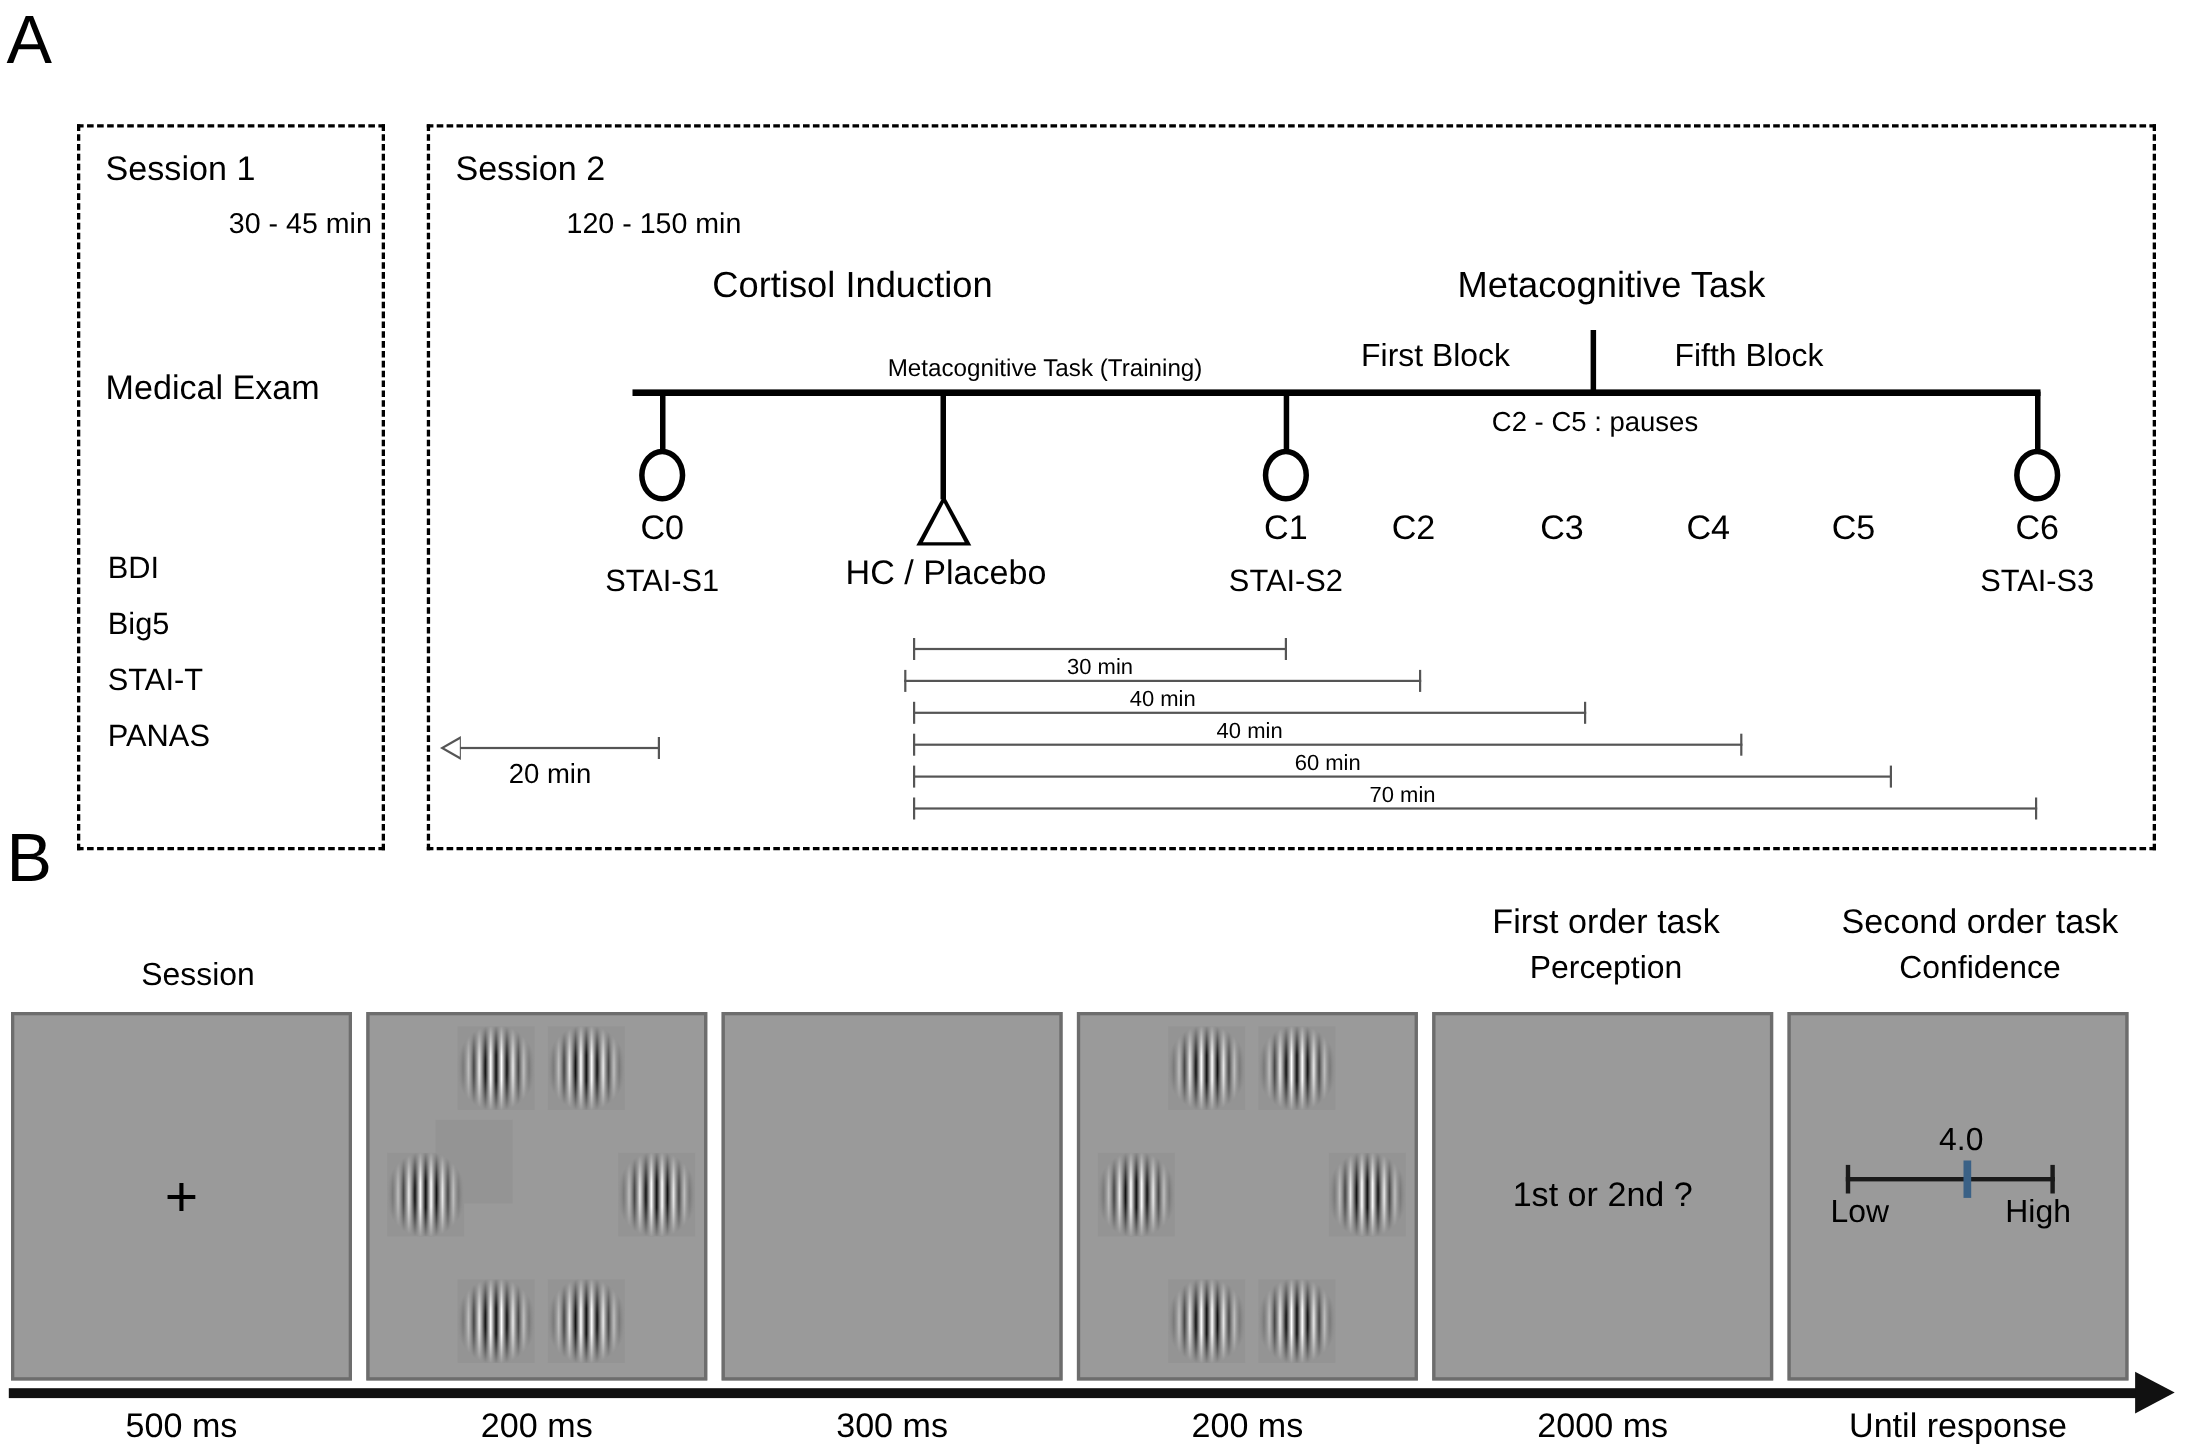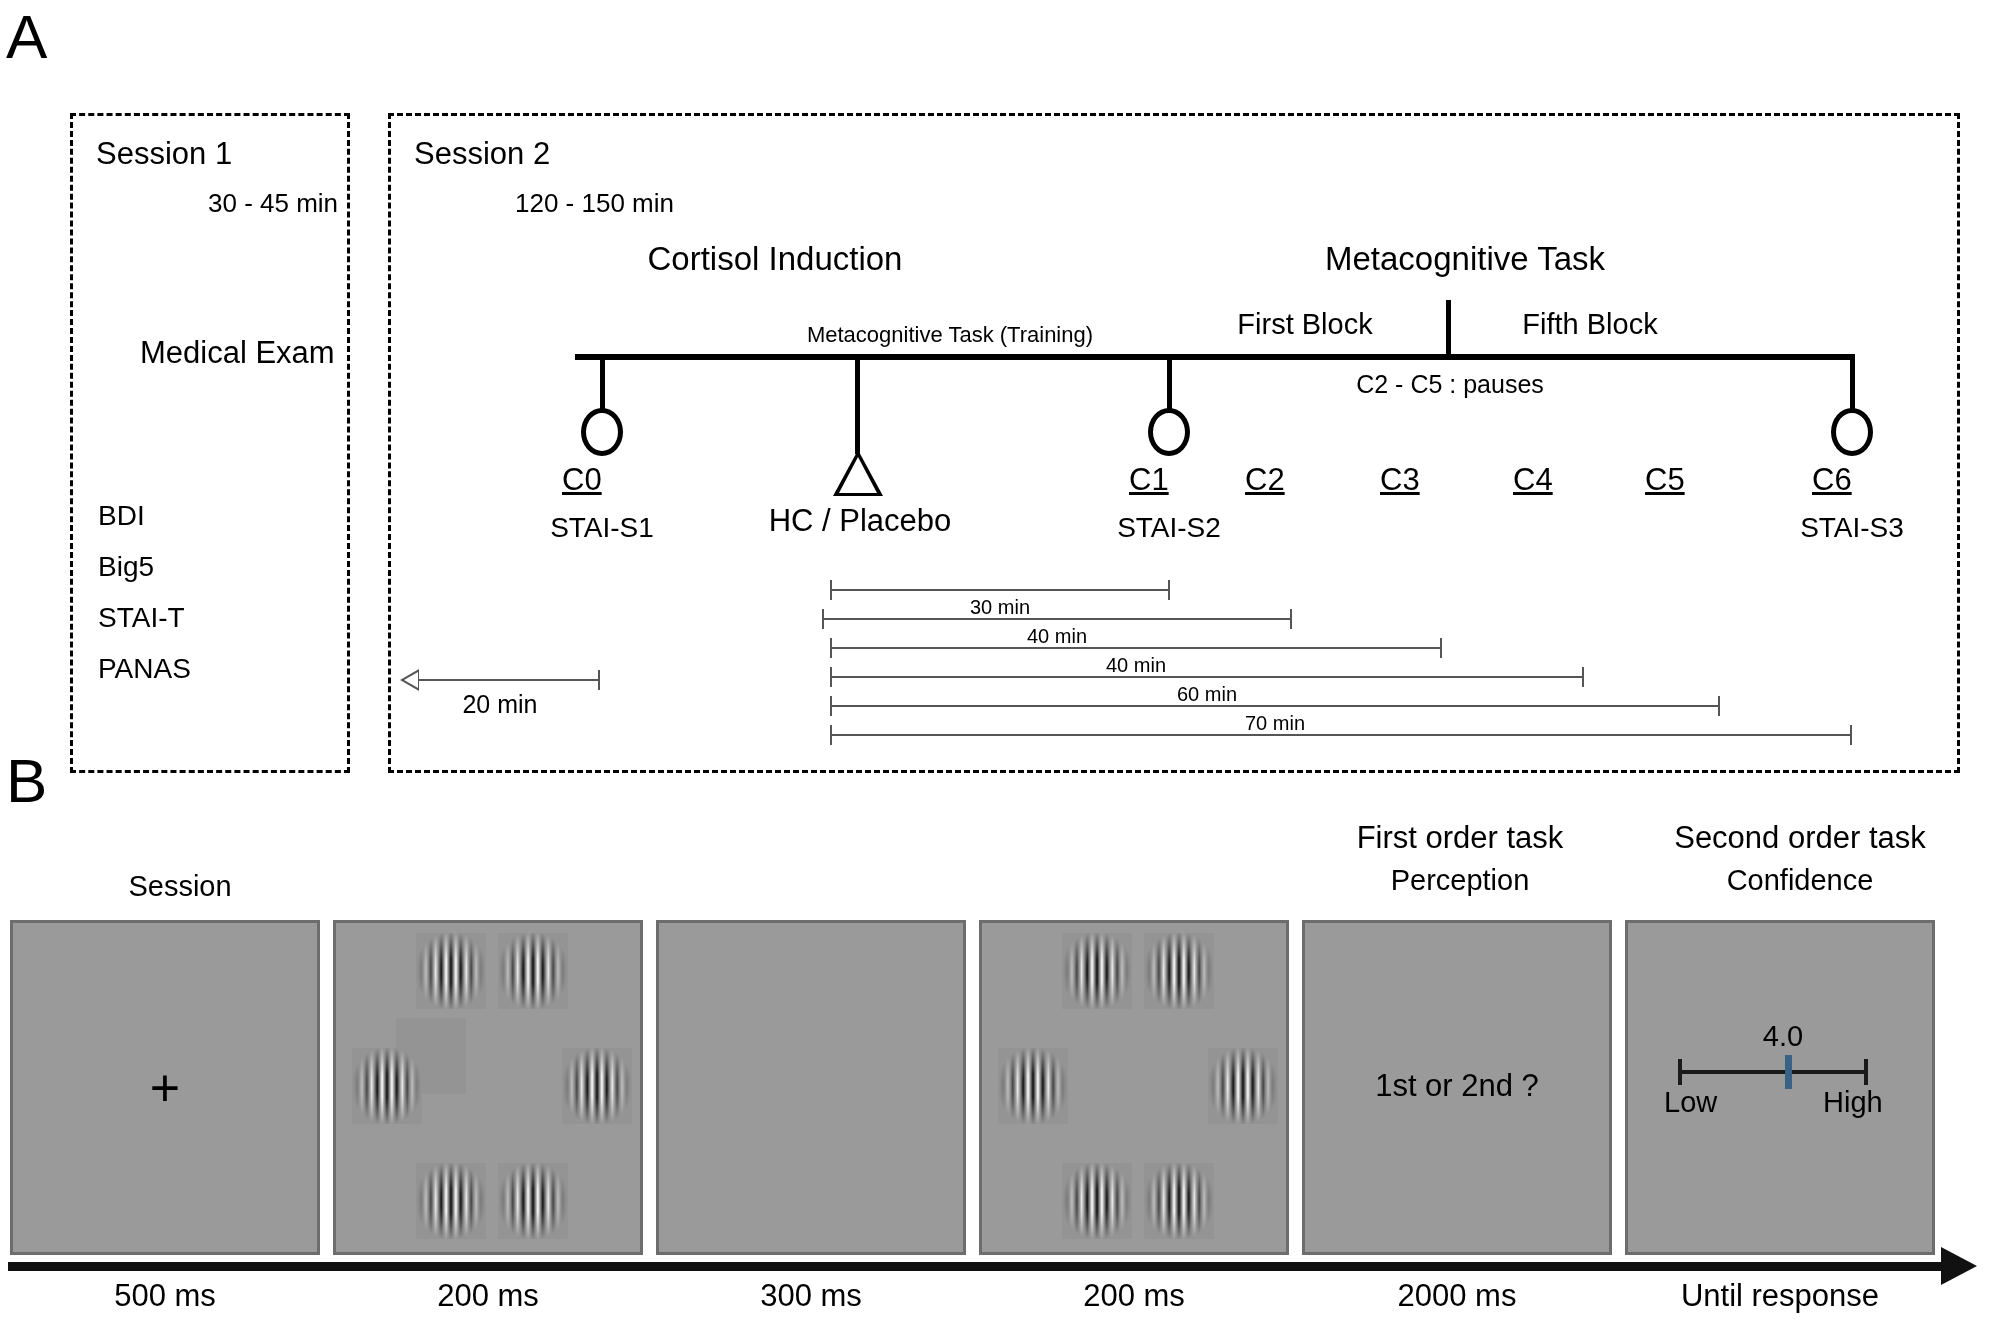--- a/index.html
+++ b/index.html
@@ -27,21 +27,21 @@
   .circ{border:5px solid #000;border-radius:50%;box-sizing:border-box;background:#fff;}
 
   .tri{width:0;height:0;border-left:25px solid transparent;border-right:25px solid transparent;
        border-bottom:46px solid #000;}
   .tri-inner{width:0;height:0;border-left:19px solid transparent;border-right:19px solid transparent;
        border-bottom:36px solid #fff;position:absolute;left:6px;top:7px;}
 
   .lbl-big{font-size:33px;text-align:center;}
   .lbl-mid{font-size:29px;text-align:center;}
   .lbl-small{font-size:22px;text-align:center;}
-  .lbl-c{font-size:31px;text-decoration:underline;}
+  .lbl-c{font-size:31px;text-align:center;}
   .lbl-stai{font-size:28px;text-align:center;}
 
   
   .dur-line{background:#555;height:2px;position:absolute;top:9px;}
   .dur-cap{background:#555;width:2px;height:20px;position:absolute;top:0;}
   .dur-label{position:absolute;top:16px;font-size:20px;text-align:center;}
   .dur-row{position:absolute;height:44px;}
 
   .arrow-tri{width:0;height:0;border-top:11px solid transparent;border-bottom:11px solid transparent;
        border-right:19px solid #555;position:absolute;top:-1px;left:0;}
@@ -74,21 +74,21 @@
 </style>
 </head>
 <body>
 
 <div class="abs panel-letter" style="left:6px;top:6px;">A</div>
 
 <div class="abs dashed-box" style="left:70px;top:113px;width:280px;height:660px;"></div>
 
 <div class="abs sess-title" style="left:96px;top:136px;">Session 1</div>
 <div class="abs sess-dur" style="left:208px;top:188px;">30 - 45 min</div>
-<div class="abs sess-exam" style="left:96px;top:335px;margin-left:44px;">Medical Exam</div>
+<div class="abs sess-exam" style="left:96px;top:335px;">Medical Exam</div>
 
 <div class="abs sess-item" style="left:98px;top:500px;">BDI</div>
 <div class="abs sess-item" style="left:98px;top:551px;">Big5</div>
 <div class="abs sess-item" style="left:98px;top:602px;">STAI-T</div>
 <div class="abs sess-item" style="left:98px;top:653px;">PANAS</div>
 
 <div class="dur-row" style="left:400px;top:670px;width:200px;">
   <div class="dur-line" style="left:10px;width:190px;"></div>
   <div class="arrow-tri"></div>
   <div class="arrow-tri-in"></div>

